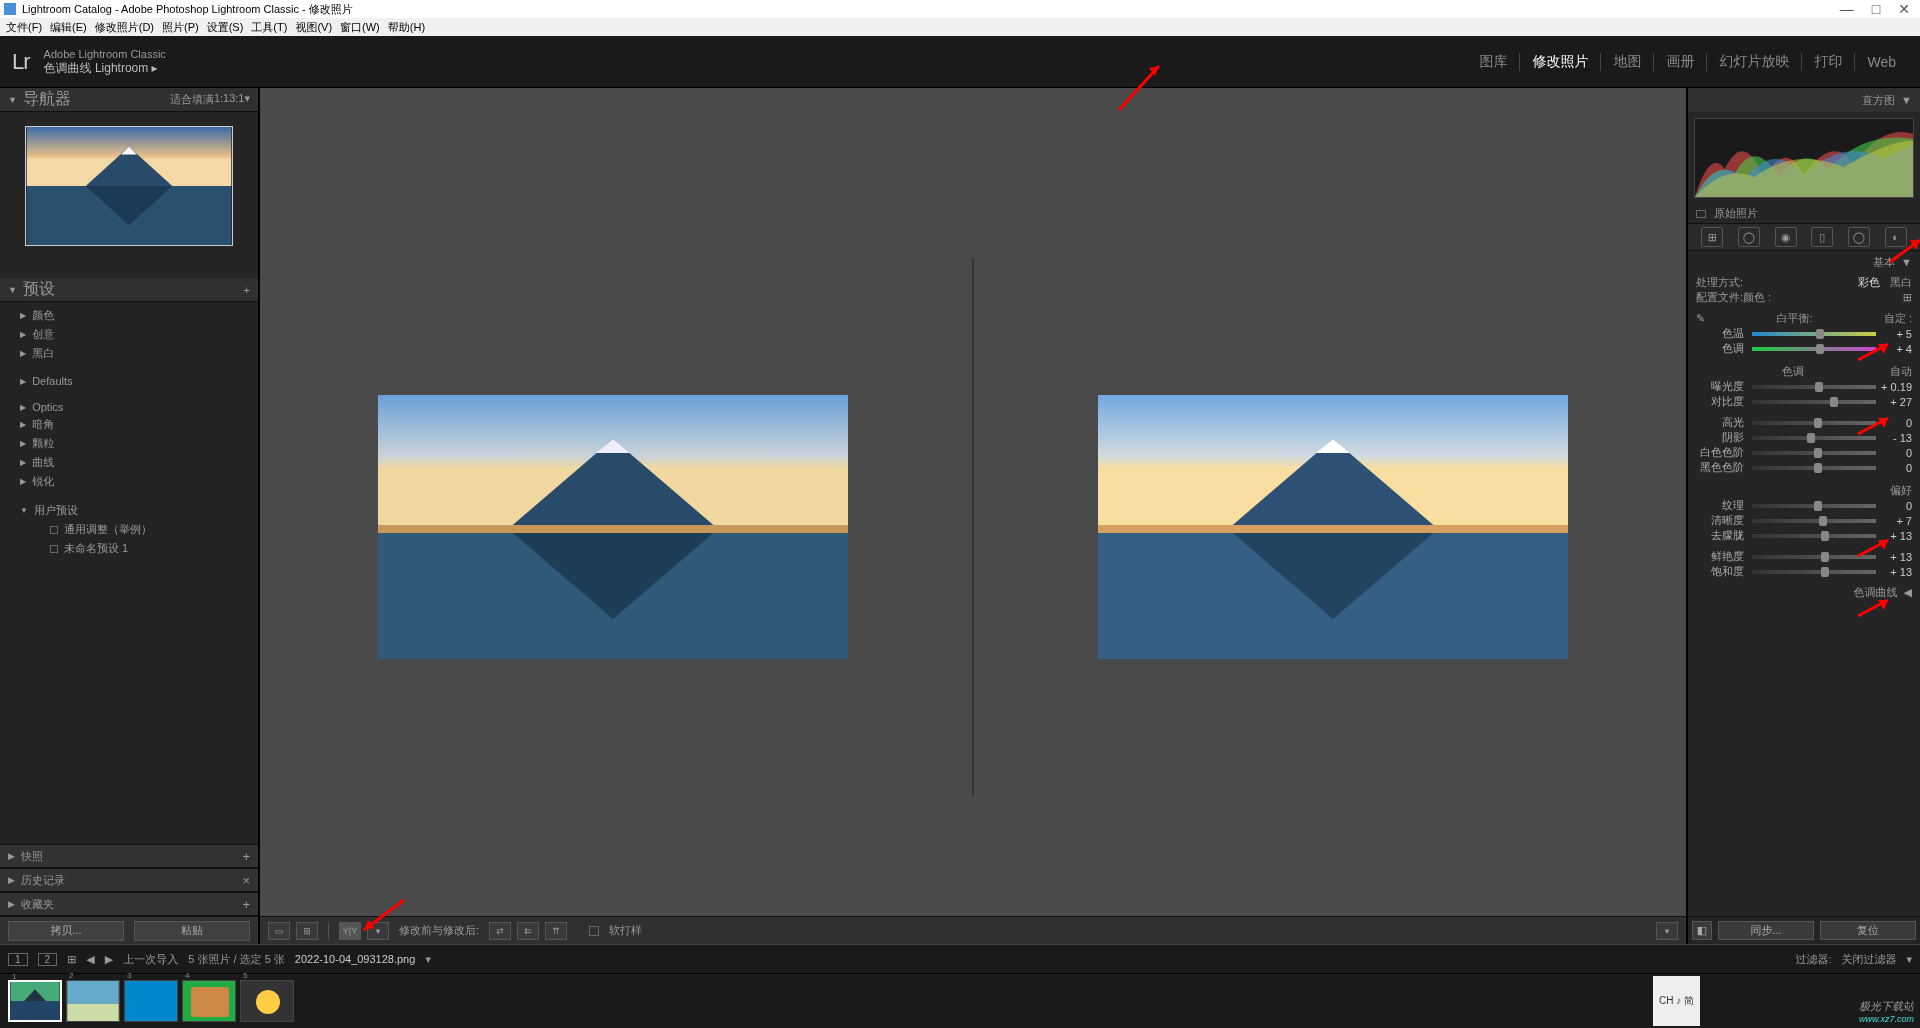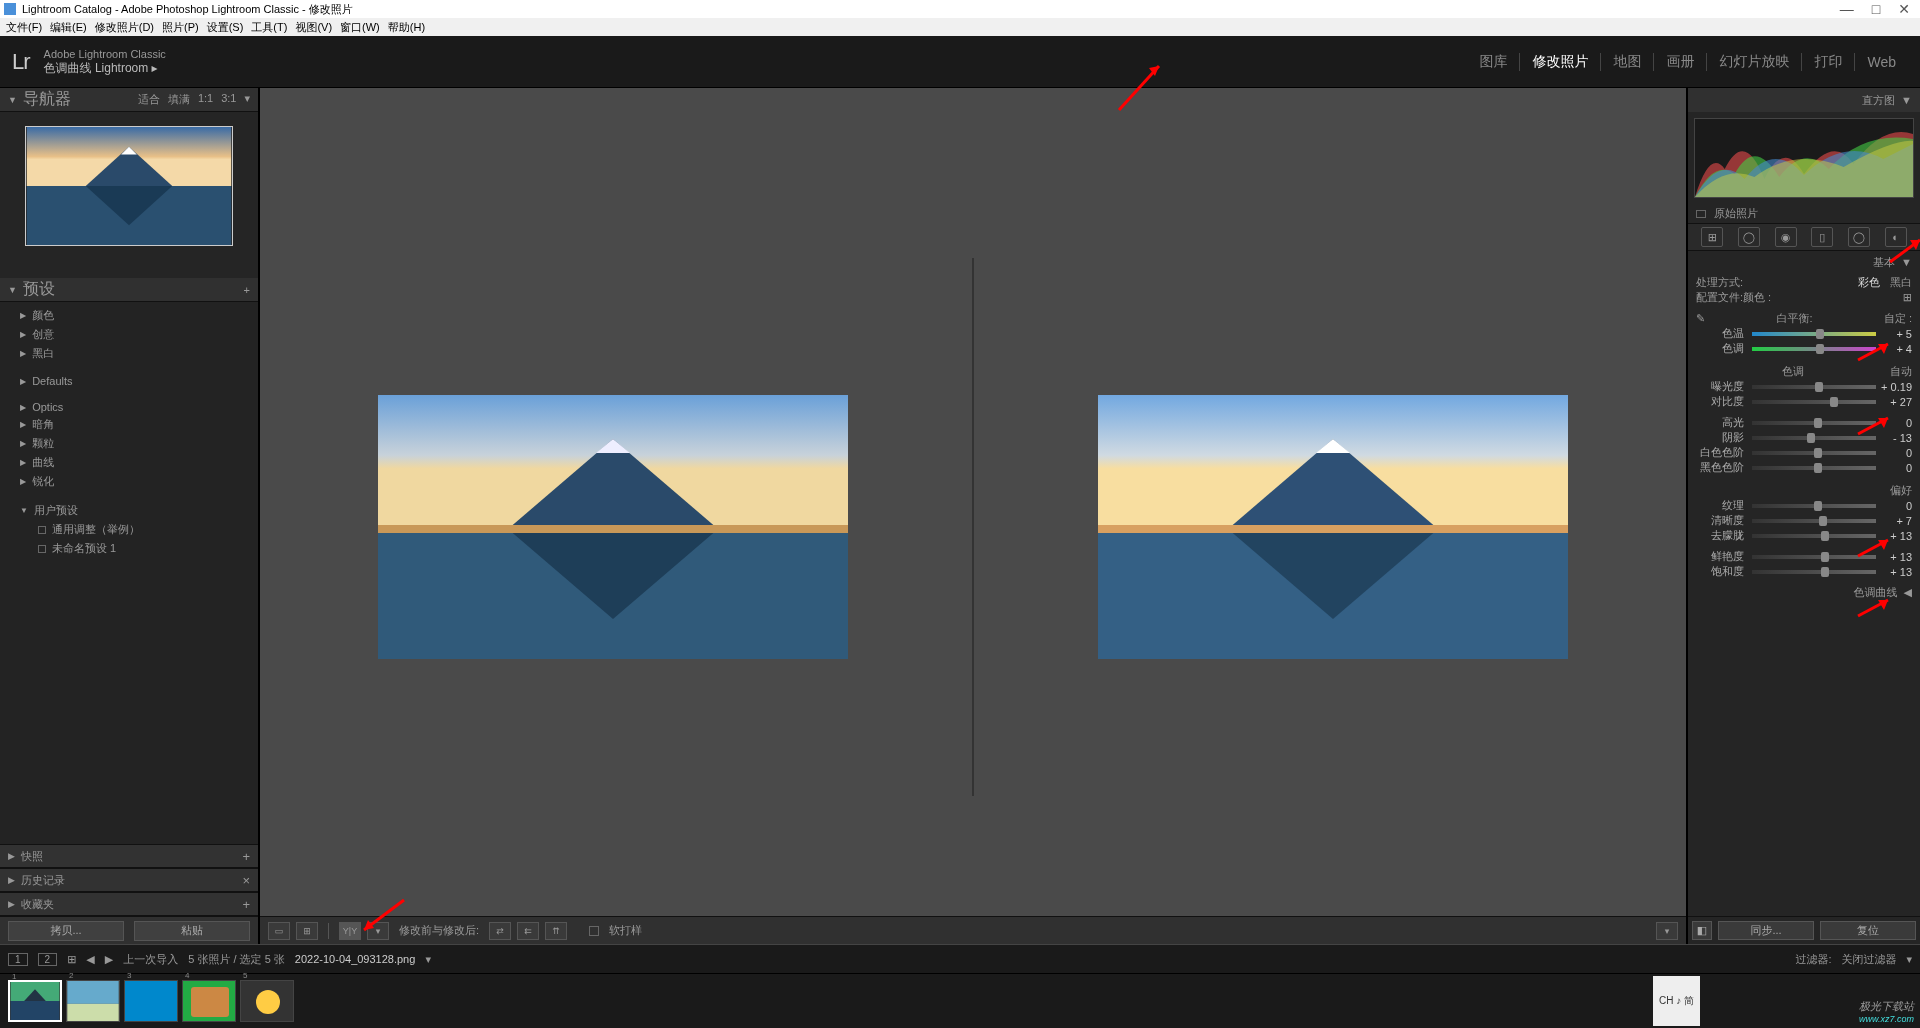--- a/index.html
+++ b/index.html
@@ -19,27 +19,27 @@
 .modules .mod{padding:0 12px;font-size:14px;color:#888;border-right:1px solid #444}
 .modules .mod:last-child{border-right:none}
 .modules .mod.active{color:#fff}
 .mainrow{display:flex;height:calc(100% - 18px - 18px - 52px - 30px - 54px)}
 .left-panel{width:260px;background:#252525;display:flex;flex-direction:column;border-right:2px solid #000}
 .right-panel{width:234px;background:#252525;display:flex;flex-direction:column;border-left:2px solid #000;position:relative}
 .center{flex:1;background:#4a4a4a;display:flex;flex-direction:column;position:relative}
 .panel-hdr{height:24px;background:#303030;display:flex;align-items:center;padding:0 8px;border-bottom:1px solid #111}
 .panel-hdr .toggle{margin-right:6px;font-size:9px}
 .panel-hdr .name{flex:1;font-size:16px}
-.panel-hdr .ctrls{display:flex;gap:8px;font-size:10px}
+.panel-hdr .ctrls{display:flex;gap:0;font-size:10px}
 .nav-thumb{padding:14px;display:flex;justify-content:center}
 .thumb-img{width:208px;height:120px;border:1px solid #ccc}
 .presets-body{flex:1;overflow:auto;padding:4px 0;background:#232323}
 .preset-item{padding:2px 8px 2px 20px;display:flex;align-items:center;gap:6px;font-size:11px}
 .preset-item .tri{font-size:8px}
-.preset-item.sub{padding-left:38px;color:#999}
+.preset-item.sub{padding-left:50px;color:#999}
 .preset-item .box{width:8px;height:8px;border:1px solid #666;display:inline-block}
 .lp-section{height:24px;background:#323232;display:flex;align-items:center;padding:0 8px;border-top:1px solid #111;border-bottom:1px solid #111}
 .lp-section .tri{margin-right:6px;font-size:9px}
 .lp-section .name{flex:1}
 .lp-section .plus{font-size:13px}
 .lp-buttons{height:28px;background:#303030;display:flex;gap:10px;padding:4px 8px;align-items:center;border-top:1px solid #111}
 .lp-buttons button{flex:1;height:20px;background:#404040;border:1px solid #555;color:#aaa;font-size:11px}
 .center-labels{position:absolute;top:8px;display:flex;width:100%;height:18px}
 .label-box{background:#333;padding:2px 12px;color:#ccc;font-size:11px}
 .center-imgs{flex:1;display:flex;gap:16px;padding:170px 10px 120px 10px;position:relative}

